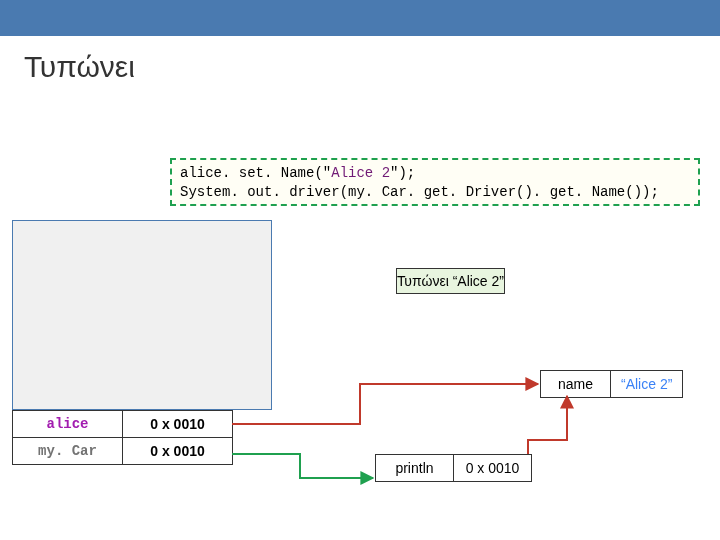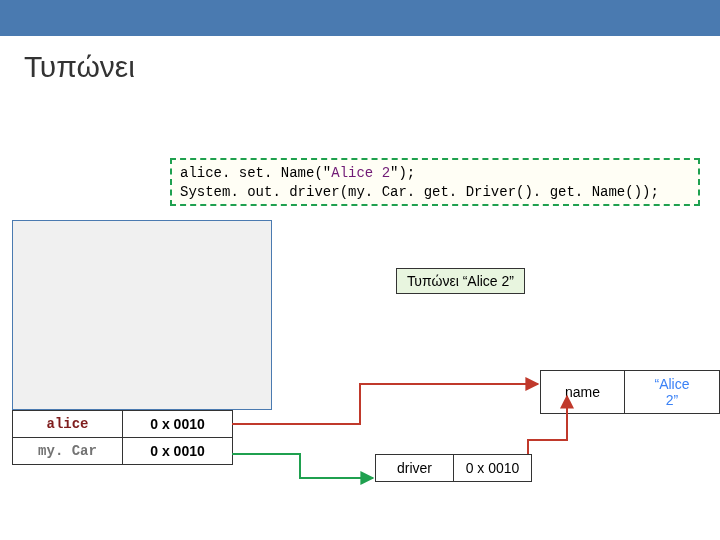--- a/index.html
+++ b/index.html
@@ -35,21 +35,21 @@
     white-space: pre;
     line-height: 1.35;
   }
   .codebox .str { color: #701a75; }
   .printlabel {
     position: absolute;
     left: 396px;
     top: 268px;
     border: 1px solid #333;
     background: #e8f5df;
-    padding: 4px 10px;
+    padding: 4px 0;
     font-size: 14px;
   }
   .infobox {
     position: absolute;
     left: 12px;
     top: 220px;
     width: 260px;
     height: 190px;
     border: 1px solid #4a7ab0;
     background: #f0f0f0;
@@ -70,31 +70,31 @@
   .vartable td.varname {
     font-family: "Courier New", monospace;
     font-weight: bold;
     width: 110px;
   }
   .vartable td.addr {
     font-family: Arial, sans-serif;
     font-weight: bold;
     width: 110px;
   }
-  .alice { color: #7f1d1d; }
+  .alice { color: #a21caf; }
   .mycar { color: #737373; }
   .nametable {
     position: absolute;
     left: 540px;
     top: 370px;
     border-collapse: collapse;
   }
   .nametable td {
     border: 1px solid #333;
-    padding: 5px 24px;
+    padding: 5px 10px;
     font-size: 14px;
     text-align: center;
     background: #fff;
     min-width: 70px;
   }
   .nametable .labelcell { font-weight: 400; }
   .nametable .valuecell { color: #3b82f6; }
   .objtable {
     position: absolute;
     left: 375px;
@@ -149,21 +149,21 @@
       <tr>
     <td class="labelcell">name</td>
     <td class="valuecell">“Alice 2”</td>
   </tr>
 </tbody>
   </table>
 
 <table class="objtable">
   <tbody>
       <tr>
-    <td>driver</td>
+    <td>println</td>
     <td>0 x 0010</td>
   </tr>
 </tbody>
   </table>
 
 <svg class="arrows">
   <defs>
     <marker id="ah-red" viewBox="0 0 10 10" refX="9" refY="5" markerWidth="7" markerHeight="7" orient="auto">
       <path d="M 0 0 L 10 5 L 0 10 z" fill="#c0392b"></path>
     </marker>

